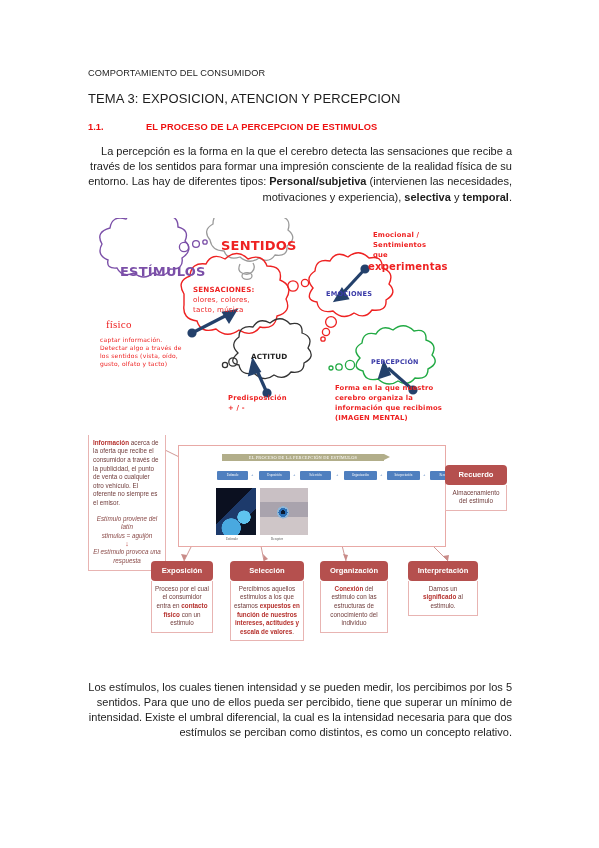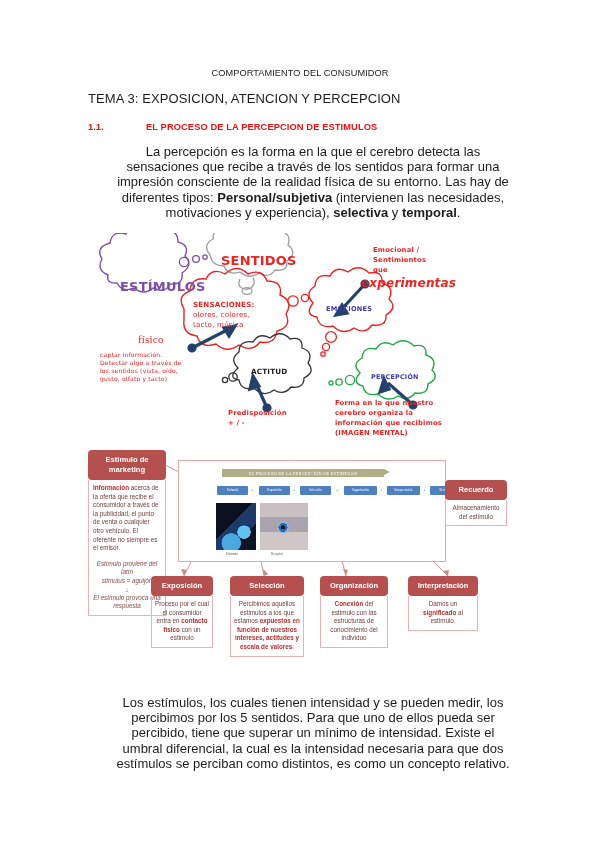--- a/index.html
+++ b/index.html
@@ -1,26 +1,26 @@
 <!DOCTYPE html>
 <html><head>
 <meta charset="utf-8">
 <style>
   html,body{margin:0;padding:0;background:#ffffff;}
   body{width:599px;height:848px;font-family:"Liberation Sans",sans-serif;color:#1a1a1a;overflow:hidden;position:relative;}
   .page{position:absolute;left:0;top:0;width:599px;height:848px;}
   .doc{position:absolute;left:88px;top:68px;width:424px;}
 
-  .t-head{font-size:9.2px;letter-spacing:.1px;color:#1d1d1d;margin-bottom:13px;text-align:center;}
+  .t-head{font-size:9.2px;letter-spacing:.1px;color:#1d1d1d;margin-bottom:13px;}
   .t-sub{font-size:13px;letter-spacing:.1px;color:#1d1d1d;margin-bottom:16px;}
   .sec{display:flex;align-items:baseline;gap:12px;margin-bottom:12px;}
   .sec-num{font-size:9.3px;font-weight:bold;color:#ee1111;width:46px;}
   .sec-title{font-size:9.3px;font-weight:bold;color:#ee1111;letter-spacing:.1px;}
 
-  .para{font-size:13px;line-height:15.2px;color:#1d1d1d;text-align:center;margin-bottom:13px;margin-left:26px;}
+  .para{font-size:11px;line-height:15.2px;color:#1d1d1d;text-align:right;margin-bottom:13px;}
   .para b{font-weight:bold;}
 
   
   .hand{position:relative;width:424px;height:205px;margin-top:2px;}
   .hand svg{position:absolute;left:0;top:0;}
   .hlabel{position:absolute;font-family:"DejaVu Sans",sans-serif;font-weight:bold;letter-spacing:.2px;}
 
   
   .info{position:relative;width:424px;height:233px;margin-top:10px;}
   .ibox{position:absolute;box-sizing:border-box;}
@@ -126,30 +126,30 @@
 
     <span class="hlabel" style="left:24px;top:46px;color:#7b4fa8;font-size:13px;margin-left:8px;">ESTÍMULOS</span>
     <span class="hlabel" style="left:133px;top:20px;color:#ee2222;font-size:13px;">SENTIDOS</span>
     <span class="hlabel" style="left:105px;top:67px;color:#ee2222;font-size:7.1px;">SENSACIONES:</span>
     <span class="hlabel" style="left:105px;top:77px;color:#ee2222;font-size:7.1px;font-weight:normal;">olores, colores,</span>
     <span class="hlabel" style="left:105px;top:87px;color:#ee2222;font-size:7.1px;font-weight:normal;">tacto, música</span>
     <span class="hlabel" style="left:238px;top:72px;color:#3a3aa8;font-size:6.6px;">EMOCIONES</span>
     <span class="hlabel" style="left:163px;top:134px;color:#222;font-size:7.2px;">ACTITUD</span>
     <span class="hlabel" style="left:283px;top:140px;color:#3a3aa8;font-size:6.4px;">PERCEPCIÓN</span>
 
-    <span class="hlabel" style="left:18px;top:100px;color:#ee2222;font-size:11px;font-family:'Liberation Serif',serif;font-weight:normal;margin-left:32px;">físico</span>
+    <span class="hlabel" style="left:18px;top:100px;color:#ee2222;font-size:11px;font-family:'Liberation Serif',serif;font-weight:normal;">físico</span>
     <span class="hlabel" style="left:12px;top:118px;color:#ee2222;font-size:6px;font-weight:normal;">captar información.</span>
     <span class="hlabel" style="left:12px;top:126px;color:#ee2222;font-size:6px;font-weight:normal;">Detectar algo a través de</span>
     <span class="hlabel" style="left:12px;top:134px;color:#ee2222;font-size:6px;font-weight:normal;">los sentidos (vista, oído,</span>
     <span class="hlabel" style="left:12px;top:142px;color:#ee2222;font-size:6px;font-weight:normal;">gusto, olfato y tacto)</span>
 
     <span class="hlabel" style="left:285px;top:13px;color:#ee2222;font-size:6.8px;">Emocional /</span>
     <span class="hlabel" style="left:285px;top:23px;color:#ee2222;font-size:6.8px;">Sentimientos</span>
     <span class="hlabel" style="left:285px;top:33px;color:#ee2222;font-size:6.8px;">que</span>
-    <span class="hlabel" style="left:273px;top:43px;color:#ee2222;font-size:12px;font-style:italic;">experimentas</span>
+    <span class="hlabel" style="left:280px;top:43px;color:#ee2222;font-size:10px;">experimentas</span>
 
     <span class="hlabel" style="left:140px;top:176px;color:#ee2222;font-size:6.8px;">Predisposición</span>
     <span class="hlabel" style="left:140px;top:186px;color:#ee2222;font-size:6.8px;">+ / -</span>
 
     <span class="hlabel" style="left:247px;top:166px;color:#ee2222;font-size:6.8px;">Forma en la que nuestro</span>
     <span class="hlabel" style="left:247px;top:176px;color:#ee2222;font-size:6.8px;">cerebro organiza la</span>
     <span class="hlabel" style="left:247px;top:186px;color:#ee2222;font-size:6.8px;">información que recibimos</span>
     <span class="hlabel" style="left:247px;top:196px;color:#ee2222;font-size:6.8px;">(IMAGEN MENTAL)</span>
   </div>
 
@@ -194,24 +194,20 @@
            radial-gradient(circle at 38% 85%, #49a9e0 0 20%, rgba(0,0,0,0) 21%),
            linear-gradient(135deg,#0b1020 0 42%, #1d3a6b 42% 70%, #0d1526 70%);"></div>
       <div class="eye2" style="left:81px;top:42px;width:48px;height:47px;background:
            radial-gradient(circle at 48% 52%, #0a1a30 0 6%, #2a6fb5 6% 13%, #8fb6d8 13% 17%, rgba(0,0,0,0) 18%),
            linear-gradient(180deg,#c9c0c4 0 30%, #a9a3ad 30% 62%, #cfc6c8 62%);"></div>
       <span class="cap" style="left:47px;top:91px;">Estímulo</span>
       <span class="cap" style="left:92px;top:91px;">Receptor</span>
     </div>
 
     <div class="ibox" style="left:0px;top:2px;width:78px;">
-      <div class="ihead">
-        <span>Estímulo de</span><br>
-        <span>marketing</span>
-      </div>
       <div class="ibody" style="text-align:left;padding:4px 4px;">
         <span class="r">Información</span><span> acerca de la oferta que recibe el consumidor a través de la publicidad, el punto de venta o cualquier otro vehículo. El oferente no siempre es el emisor.</span>
         <div style="height:7px"></div>
         <div class="it" style="text-align:center;">Estímulo proviene del latín</div>
         <div class="it" style="text-align:center;">stimulus = aguijón</div>
         <div style="text-align:center;color:#b5302c;font-size:7px;line-height:8px;">↓</div>
         <div class="it" style="text-align:center;">El estímulo provoca una respuesta</div>
       </div>
     </div>
 

